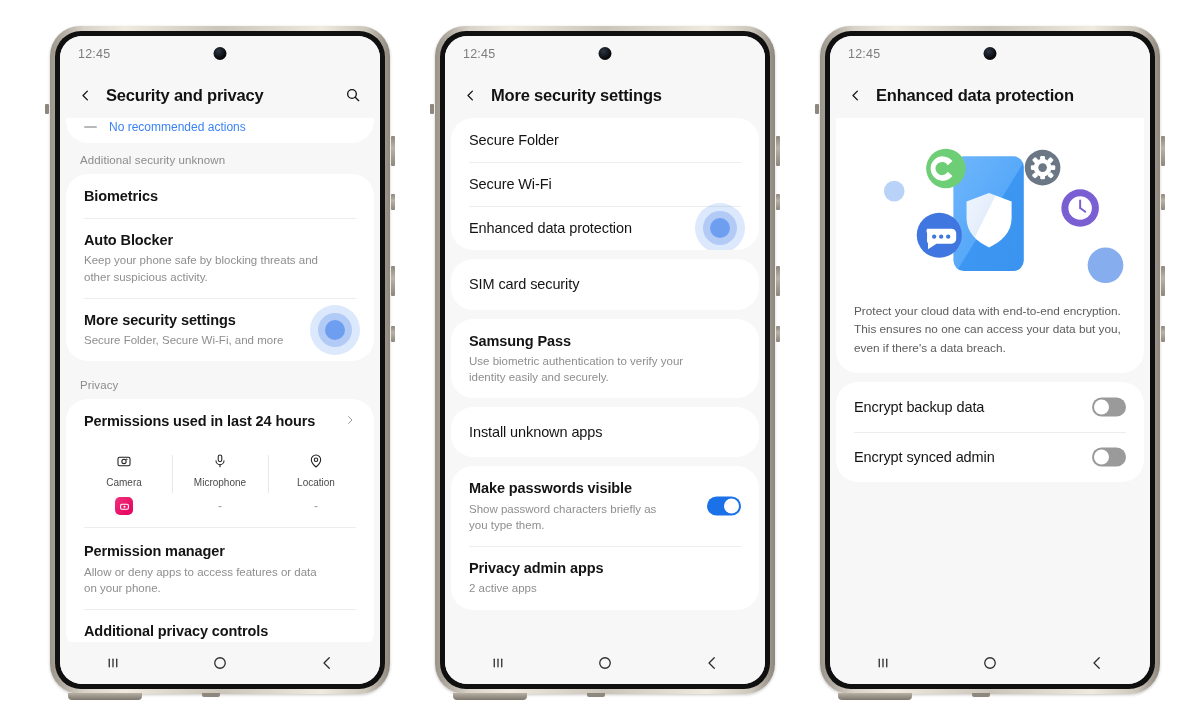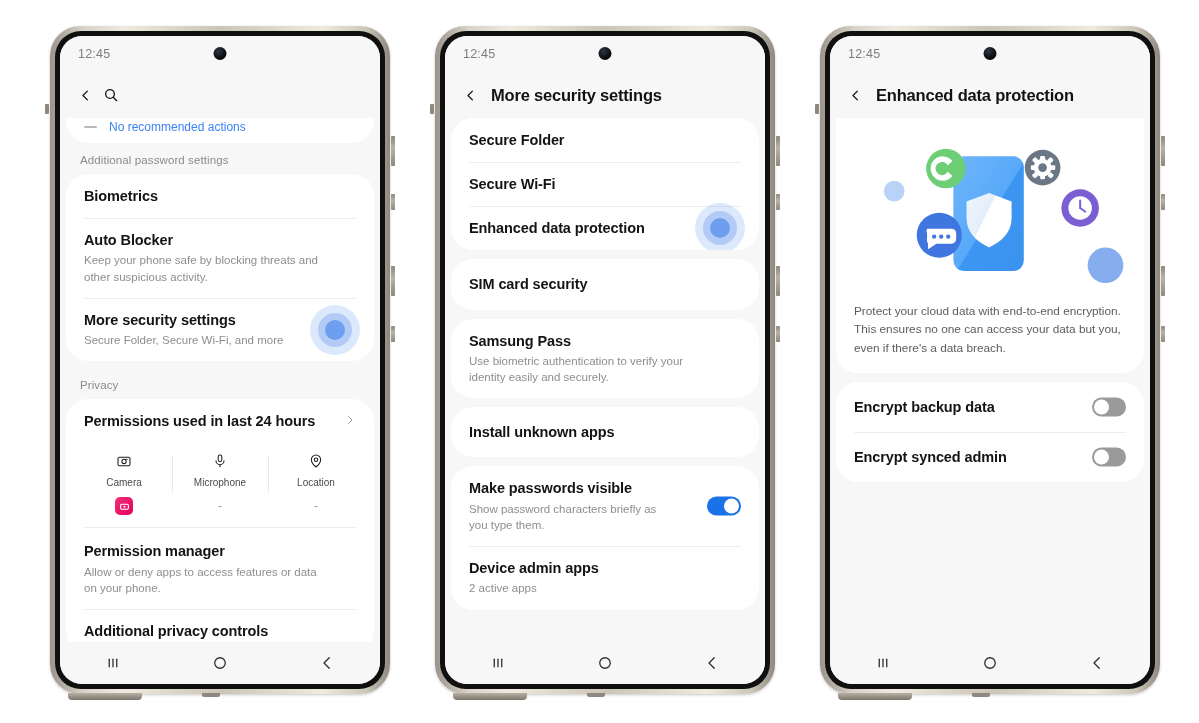--- a/index.html
+++ b/index.html
@@ -120,21 +120,21 @@
   }
   .row + .row::before {
     content: ""; position: absolute;
     left: 18px; right: 18px; top: 0;
     height: 1px; background: #ededed;
   }
   .row .t {
     font-size: 14.5px; color: #141414; font-weight: 600;
     letter-spacing: -.1px; line-height: 1.25;
   }
-  .row .t.reg { font-weight: 700; font-size: 14.5px; }
+  .row .t.reg { font-weight: 400; font-size: 14.5px; }
   .row .s {
     font-size: 11.5px; color: #8e8e8e; margin-top: 3px;
     line-height: 1.42; max-width: 248px;
   }
   .section-label {
     font-size: 11.5px; color: #8c8c8c;
     padding: 9px 20px 8px 20px;
     letter-spacing: .1px;
   }
 
@@ -250,38 +250,39 @@
           <span class="clock">12:45</span>
           <div class="punchhole"></div>
         </div>
 
         <div class="appbar">
           <div class="icon-btn">
             <svg width="15" height="15" viewBox="0 0 24 24" fill="none" stroke="#141414" stroke-width="2.1" stroke-linecap="round" stroke-linejoin="round">
                 <polyline points="15 5 8 12 15 19"></polyline>
               </svg>
           </div>
+          <div class="title">Security and privacy</div>
           <div class="icon-btn">
             <svg width="16" height="16" viewBox="0 0 24 24" fill="none" stroke="#141414" stroke-width="2" stroke-linecap="round">
                 <circle cx="10.5" cy="10.5" r="6.5"></circle>
                 <line x1="15.4" y1="15.4" x2="20.5" y2="20.5"></line>
               </svg>
           </div>
         </div>
 
         <div class="body">
 
           <div class="card flat-top" style="margin-bottom:2px;">
             <div class="cut-row">
               <span class="dash"></span>
               <span class="txt">No recommended actions</span>
             </div>
           </div>
 
-          <div class="section-label">Additional password settings</div>
+          <div class="section-label">Additional security unknown</div>
 
           <div class="card">
             <div class="row">
               <div class="t">Biometrics</div>
             </div>
             <div class="row">
               <div class="t">Auto Blocker</div>
               <div class="s">Keep your phone safe by blocking threats and other suspicious activity.</div>
             </div>
             <div class="row">
@@ -449,21 +450,21 @@
 
           <div class="card">
             <div class="row">
               <div class="t">Make passwords visible</div>
               <div class="s" style="max-width:200px;">Show password characters briefly as you type them.</div>
               <div class="toggle on">
                   <span class="knob"></span>
                 </div>
             </div>
             <div class="row">
-              <div class="t">Device admin apps</div>
+              <div class="t">Privacy admin apps</div>
               <div class="s">2 active apps</div>
             </div>
           </div>
 
 
         </div>
 
         <div class="navbar">
           <div class="nb">
             <svg width="18" height="18" viewBox="0 0 24 24" stroke="#2b2b2b" stroke-width="1.7" stroke-linecap="round">

